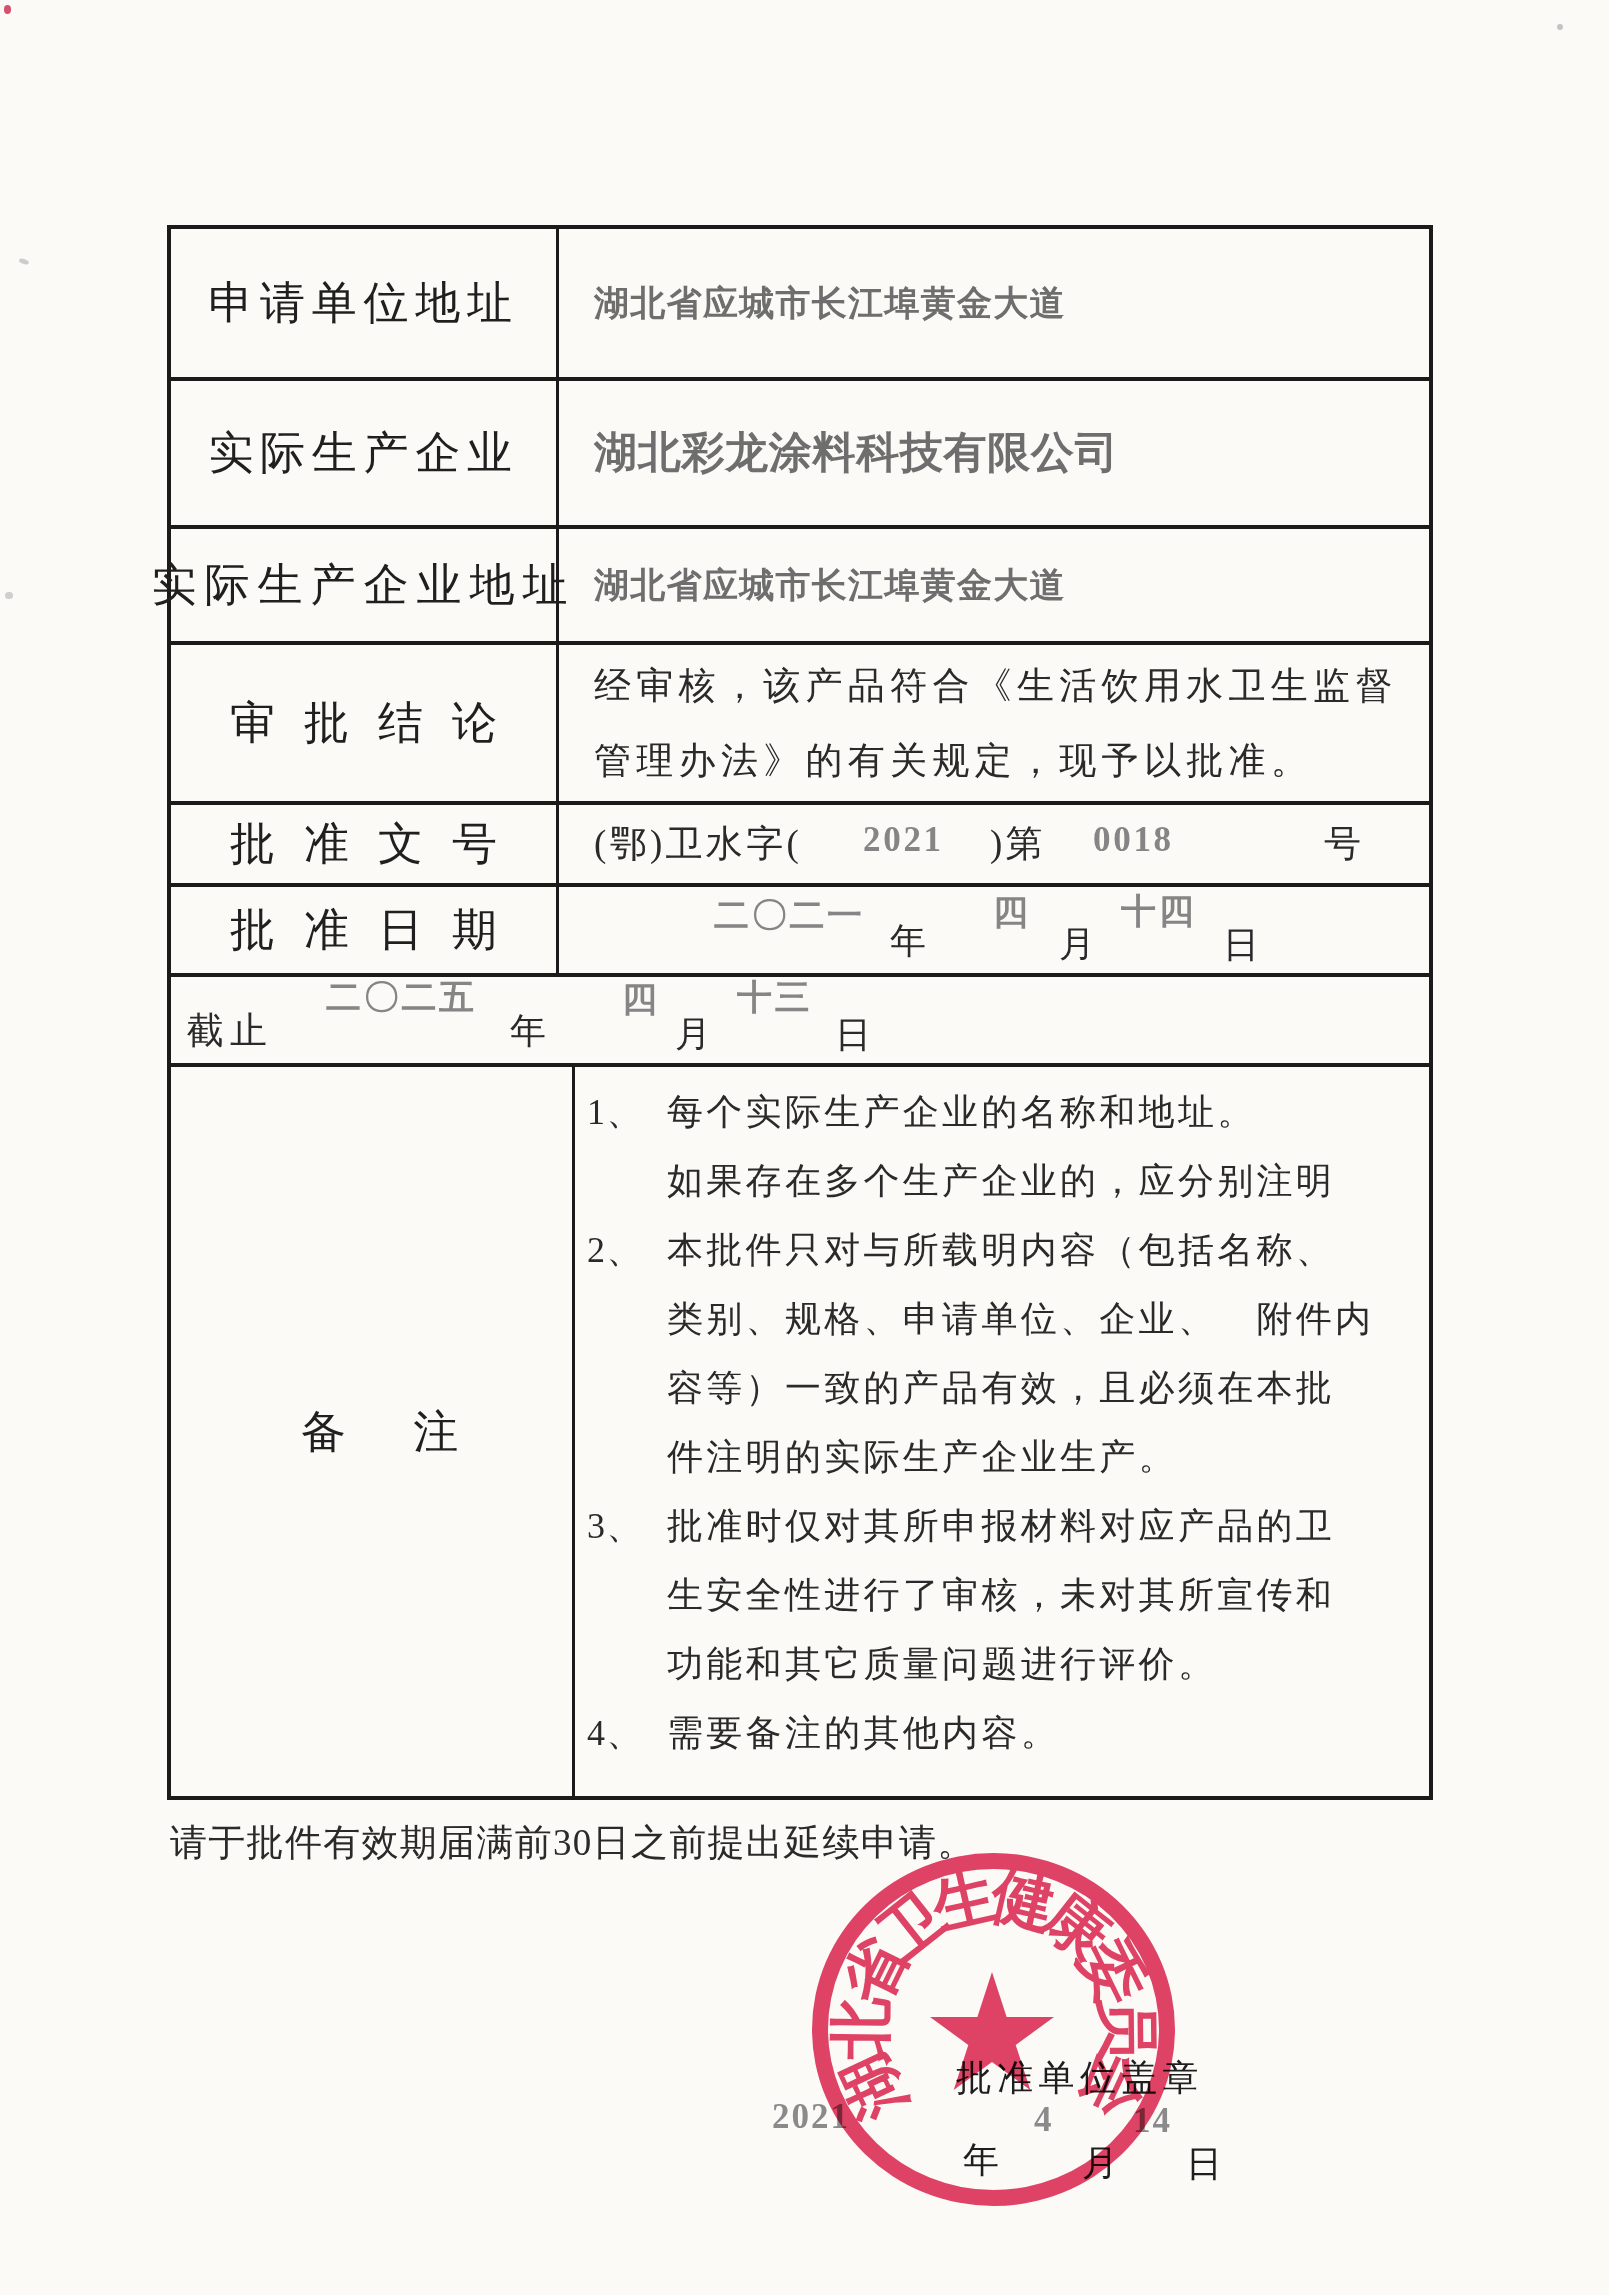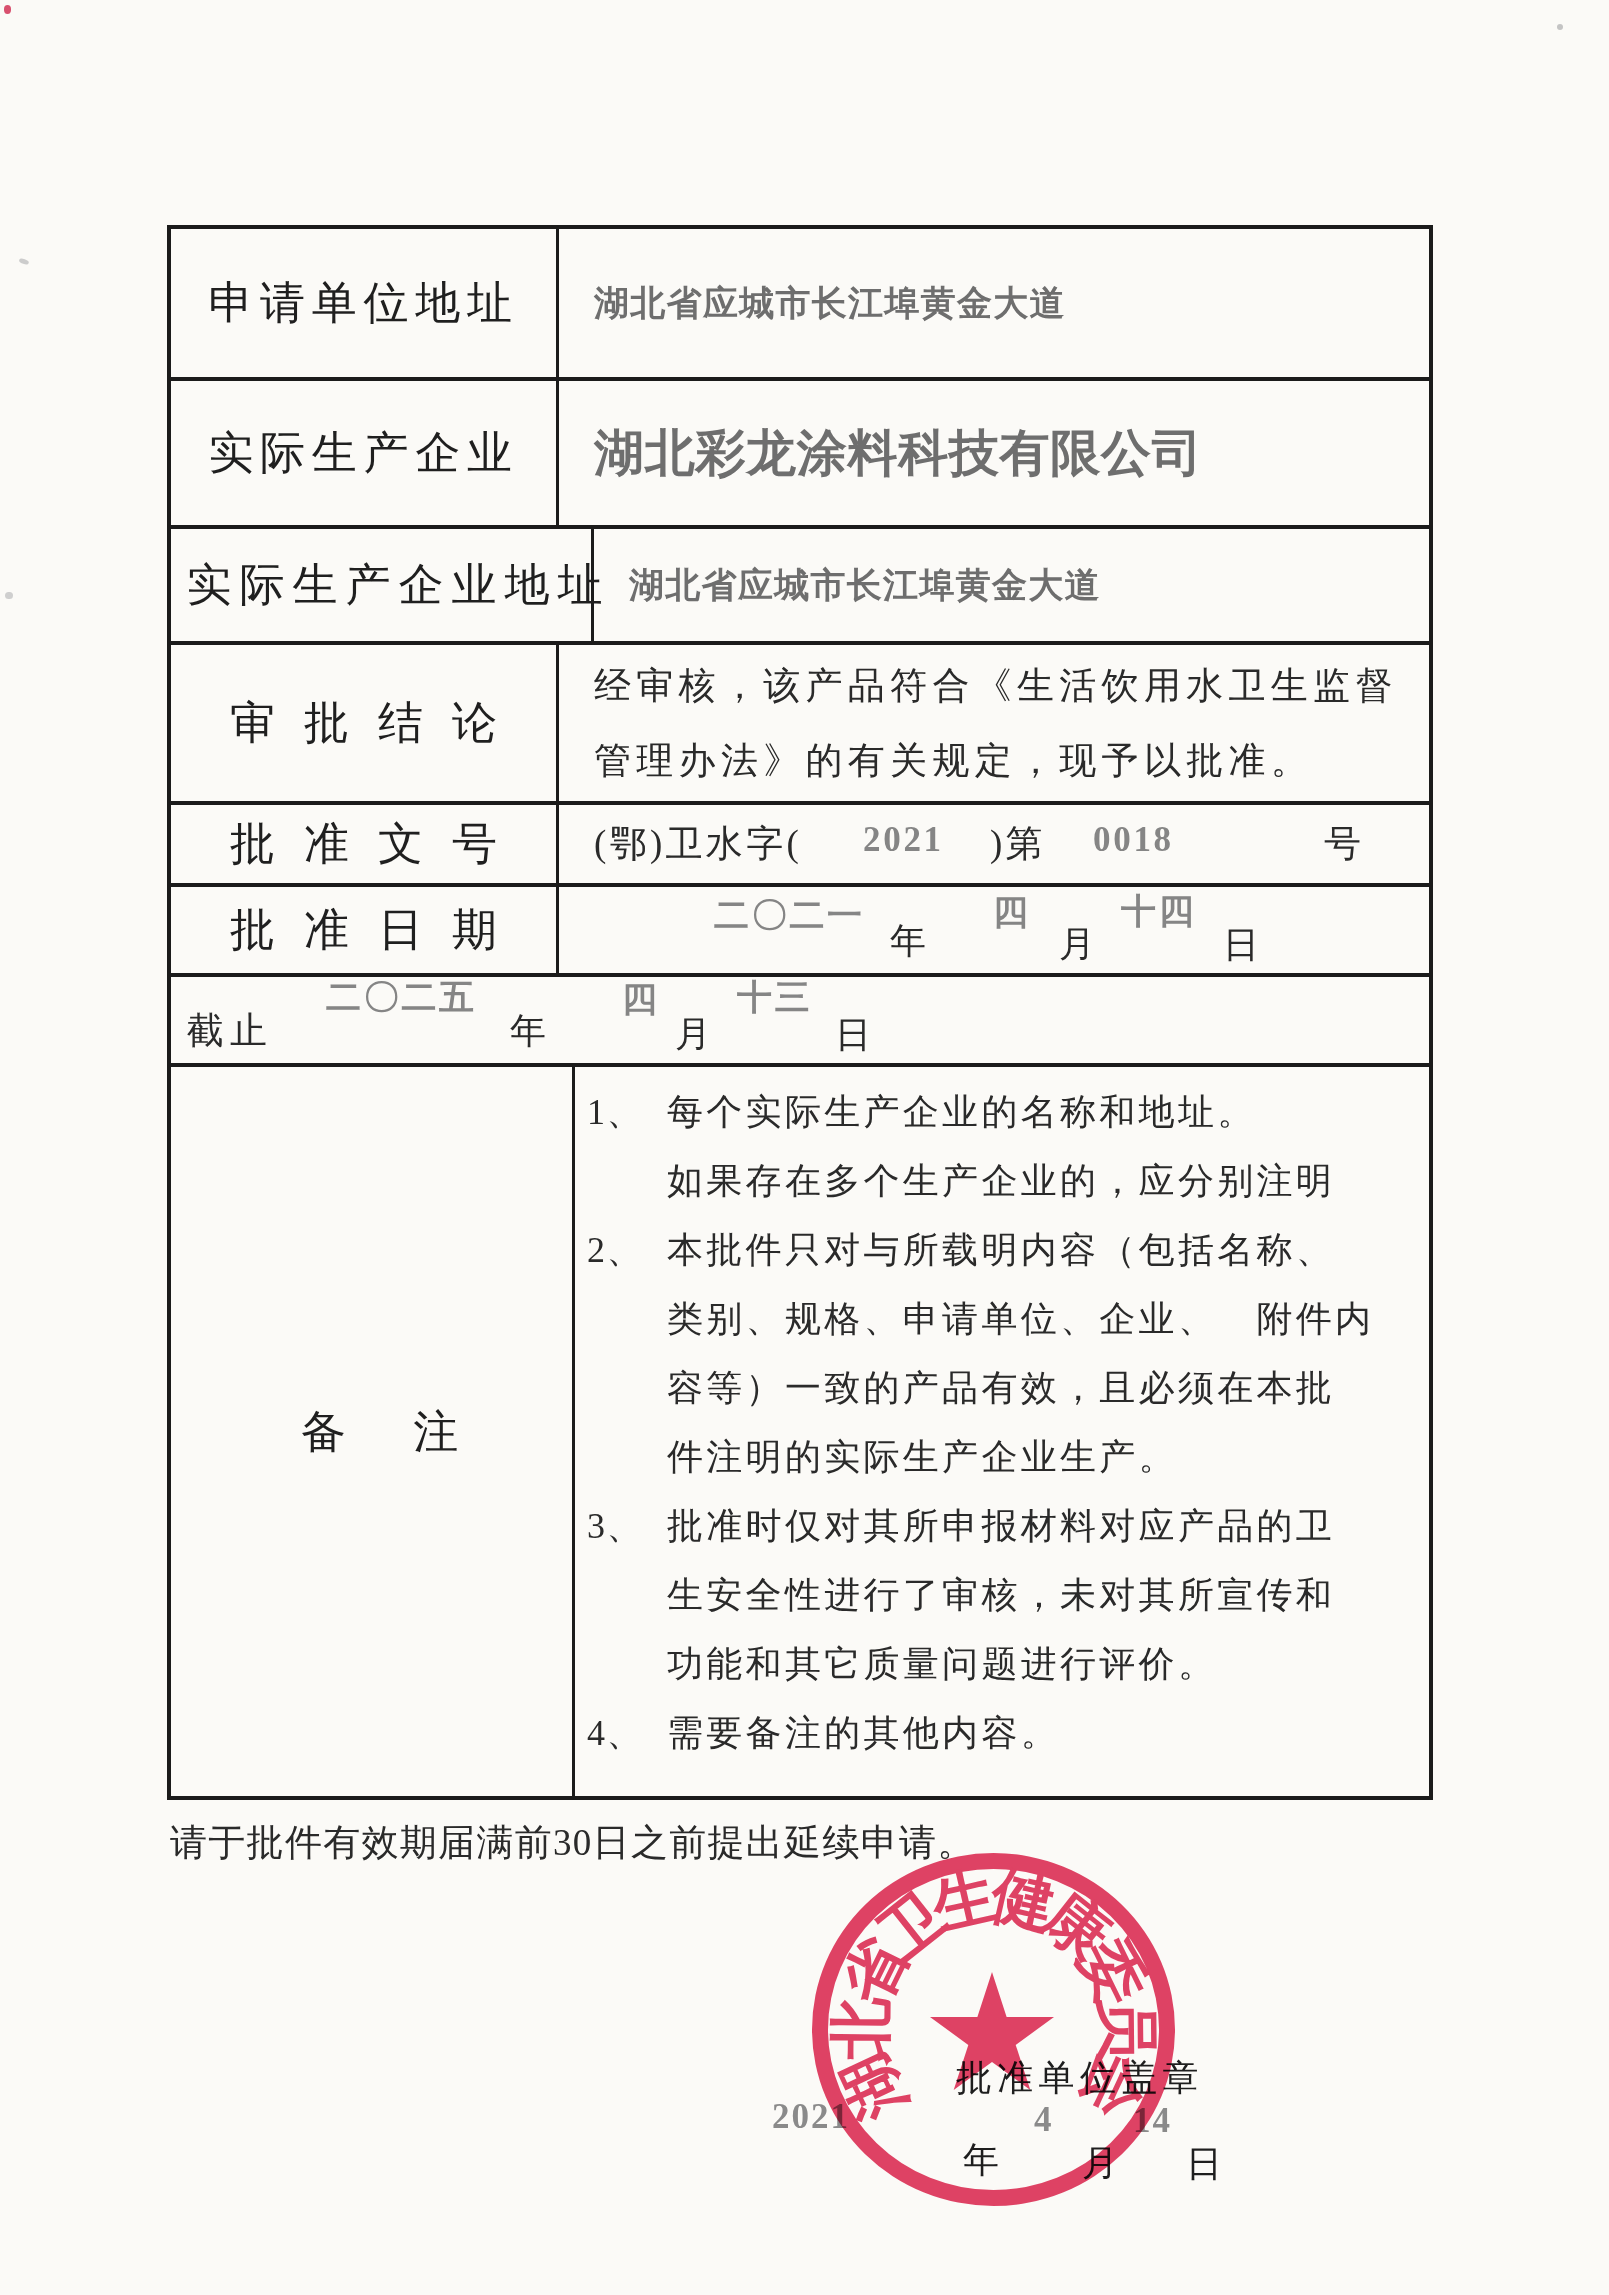--- a/index.html
+++ b/index.html
@@ -11,40 +11,40 @@
   }
   .page{position:absolute;inset:0;}
   
   .atable{
     position:absolute;left:167px;top:225px;width:1266px;height:1575px;
     border:4px solid #1b1b1b;box-sizing:border-box;
     display:flex;flex-direction:column;background:transparent;
   }
   .trow{display:flex;box-sizing:border-box;}
   .trow + .trow{border-top:4.7px solid #1b1b1b;}
-  .r1{height:148px;} .r2{height:148px;} .r3{height:116px;padding-left:35px;}
+  .r1{height:148px;} .r2{height:148px;} .r3{height:116px;}
   .r4{height:160px;} .r5{height:82px;} .r6{height:90px;}
   .r7{height:90px;} .r8{flex:1;}
   .lcell{
     width:388px;flex:0 0 388px;border-right:3.3px solid #1b1b1b;box-sizing:border-box;
     display:flex;align-items:center;justify-content:center;
     font-size:45px;color:#1f1f1f;white-space:nowrap;
   }
   .ls-a{letter-spacing:6.7px;}   
   .ls-b{letter-spacing:8px;}   
   .ls-c{letter-spacing:29px;text-indent:29px;}   
   .ls-d{letter-spacing:25.4px;text-indent:25.4px;}   
   .ls-e{letter-spacing:28px;text-indent:28px;margin-left:16px;}   
   .vcell{flex:1;position:relative;box-sizing:border-box;}
   .vflex{display:flex;align-items:center;}
   .v-grayb{
     font-size:35px;font-weight:bold;color:#6e6e6e;letter-spacing:1.3px;
     padding-left:35px;white-space:nowrap;
   }
-  .v-grayb.big{font-size:50px;letter-spacing:0.7px;}
+  .v-grayb.big{font-size:43px;letter-spacing:0.7px;}
   .conclusion{
     display:flex;flex-direction:column;justify-content:center;height:100%;
     padding-left:35px;font-size:37px;letter-spacing:5.3px;line-height:75px;
     color:#2a2a2a;white-space:nowrap;
   }
   .abs{position:absolute;white-space:nowrap;line-height:1;}
   .ink{color:#2a2a2a;font-size:37px;letter-spacing:3.3px;}
   .ink-sm{color:#2a2a2a;font-size:36px;}
   .fill{color:#858585;font-size:35px;letter-spacing:2.7px;font-weight:bold;}
   

